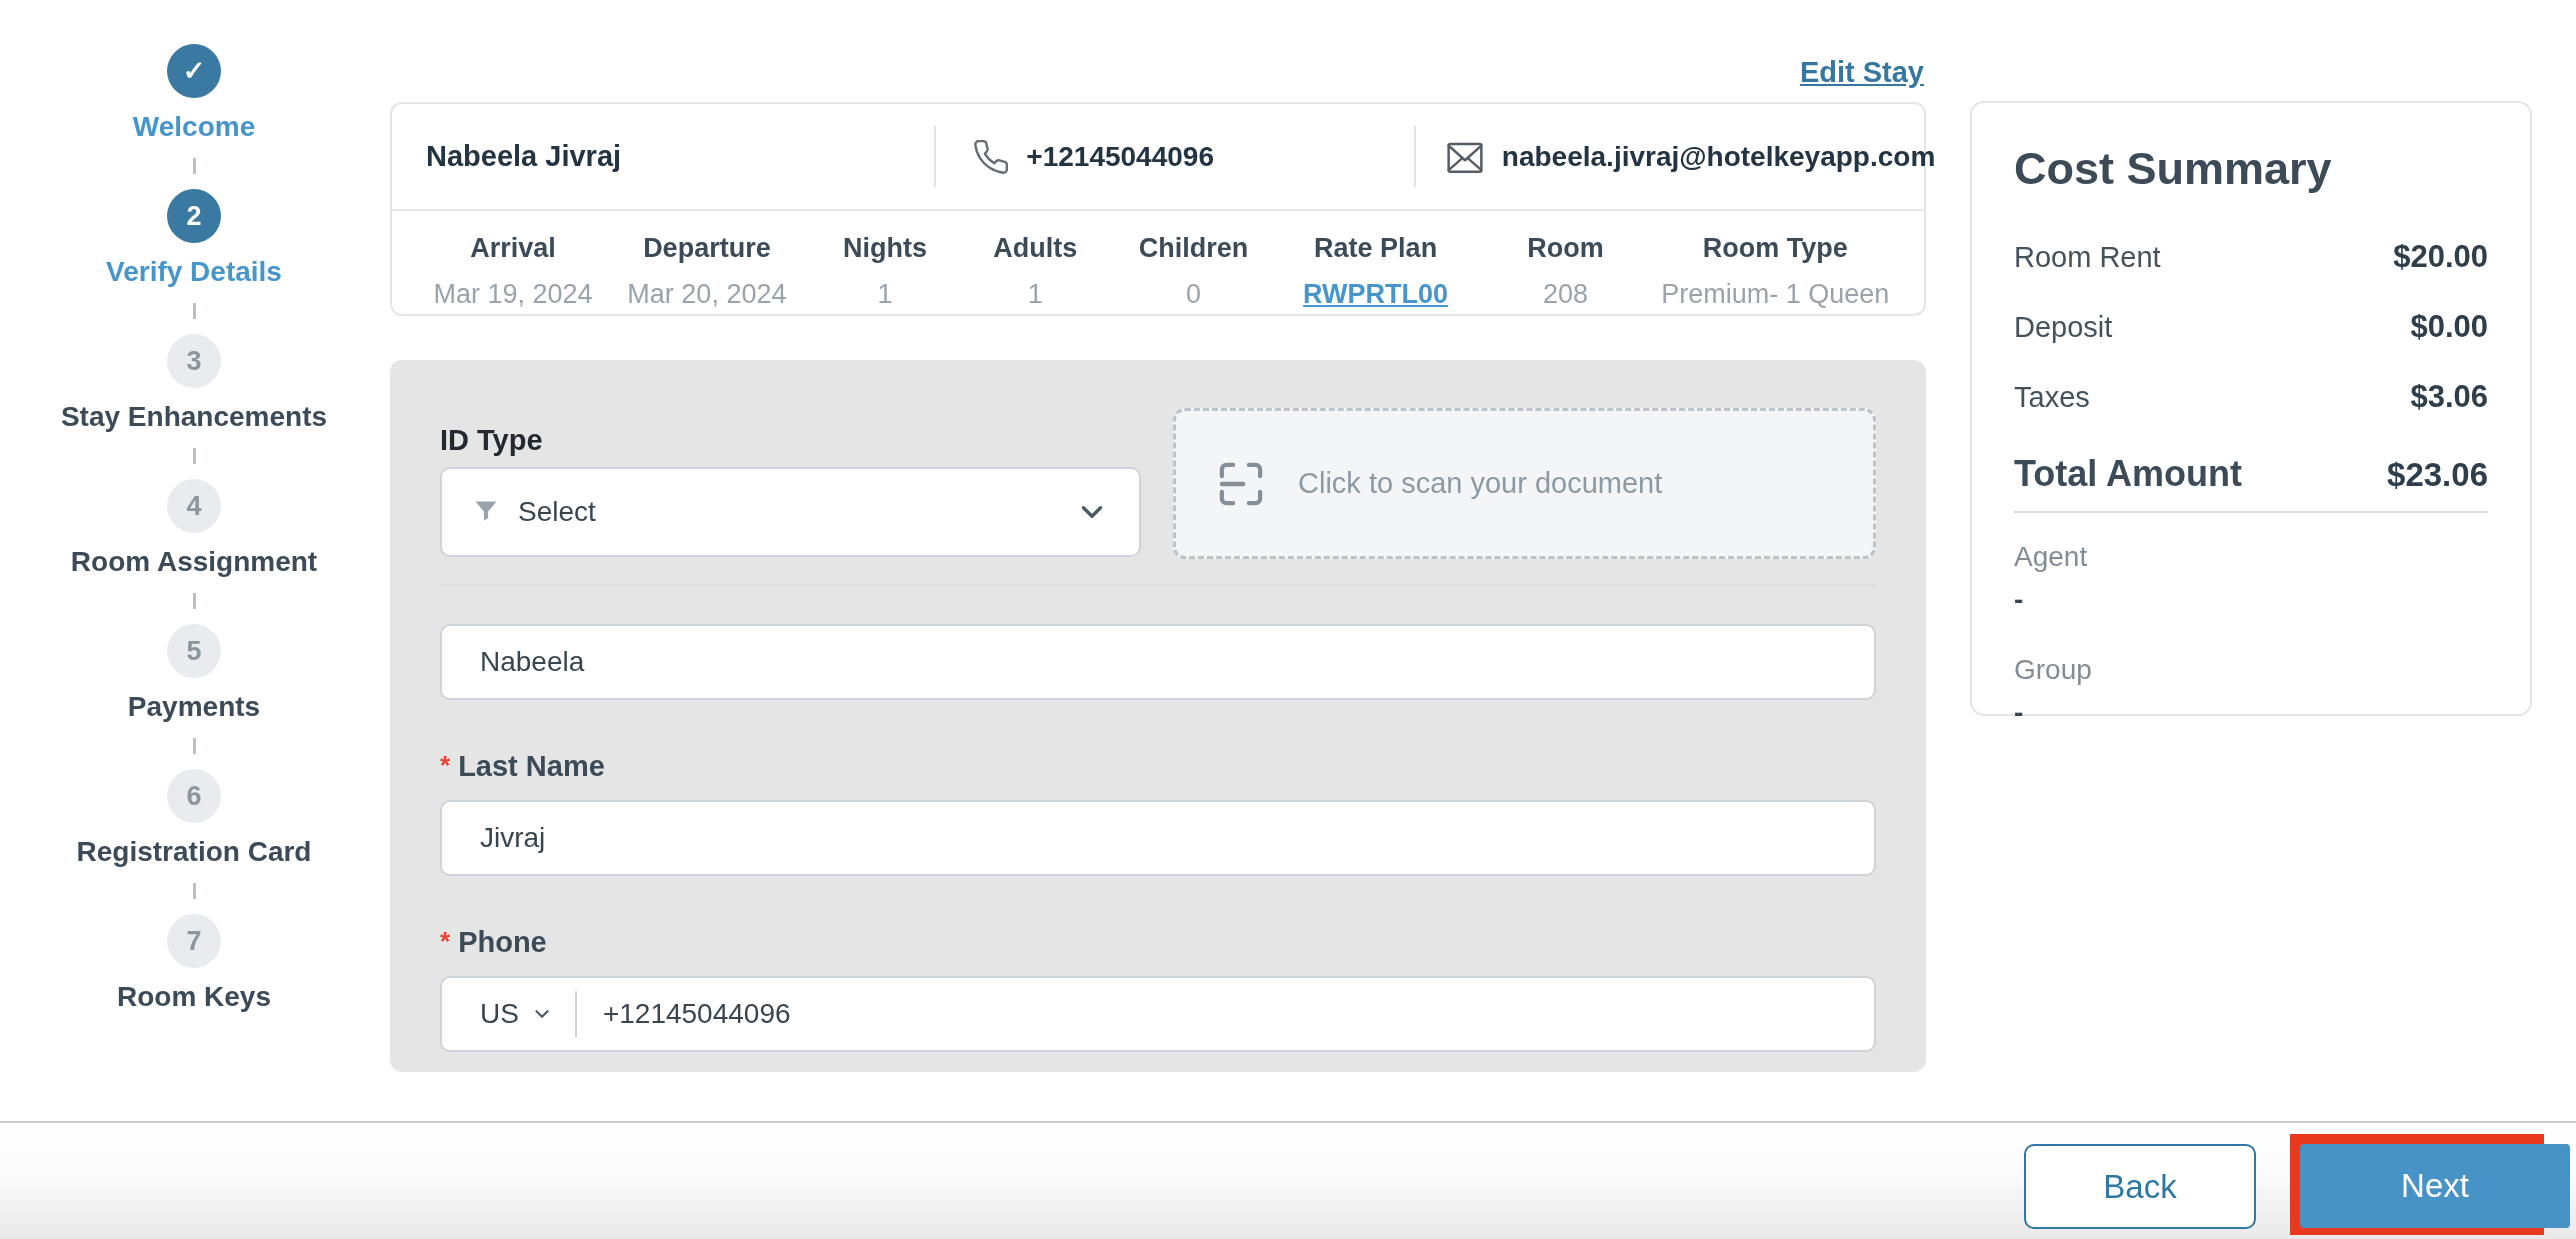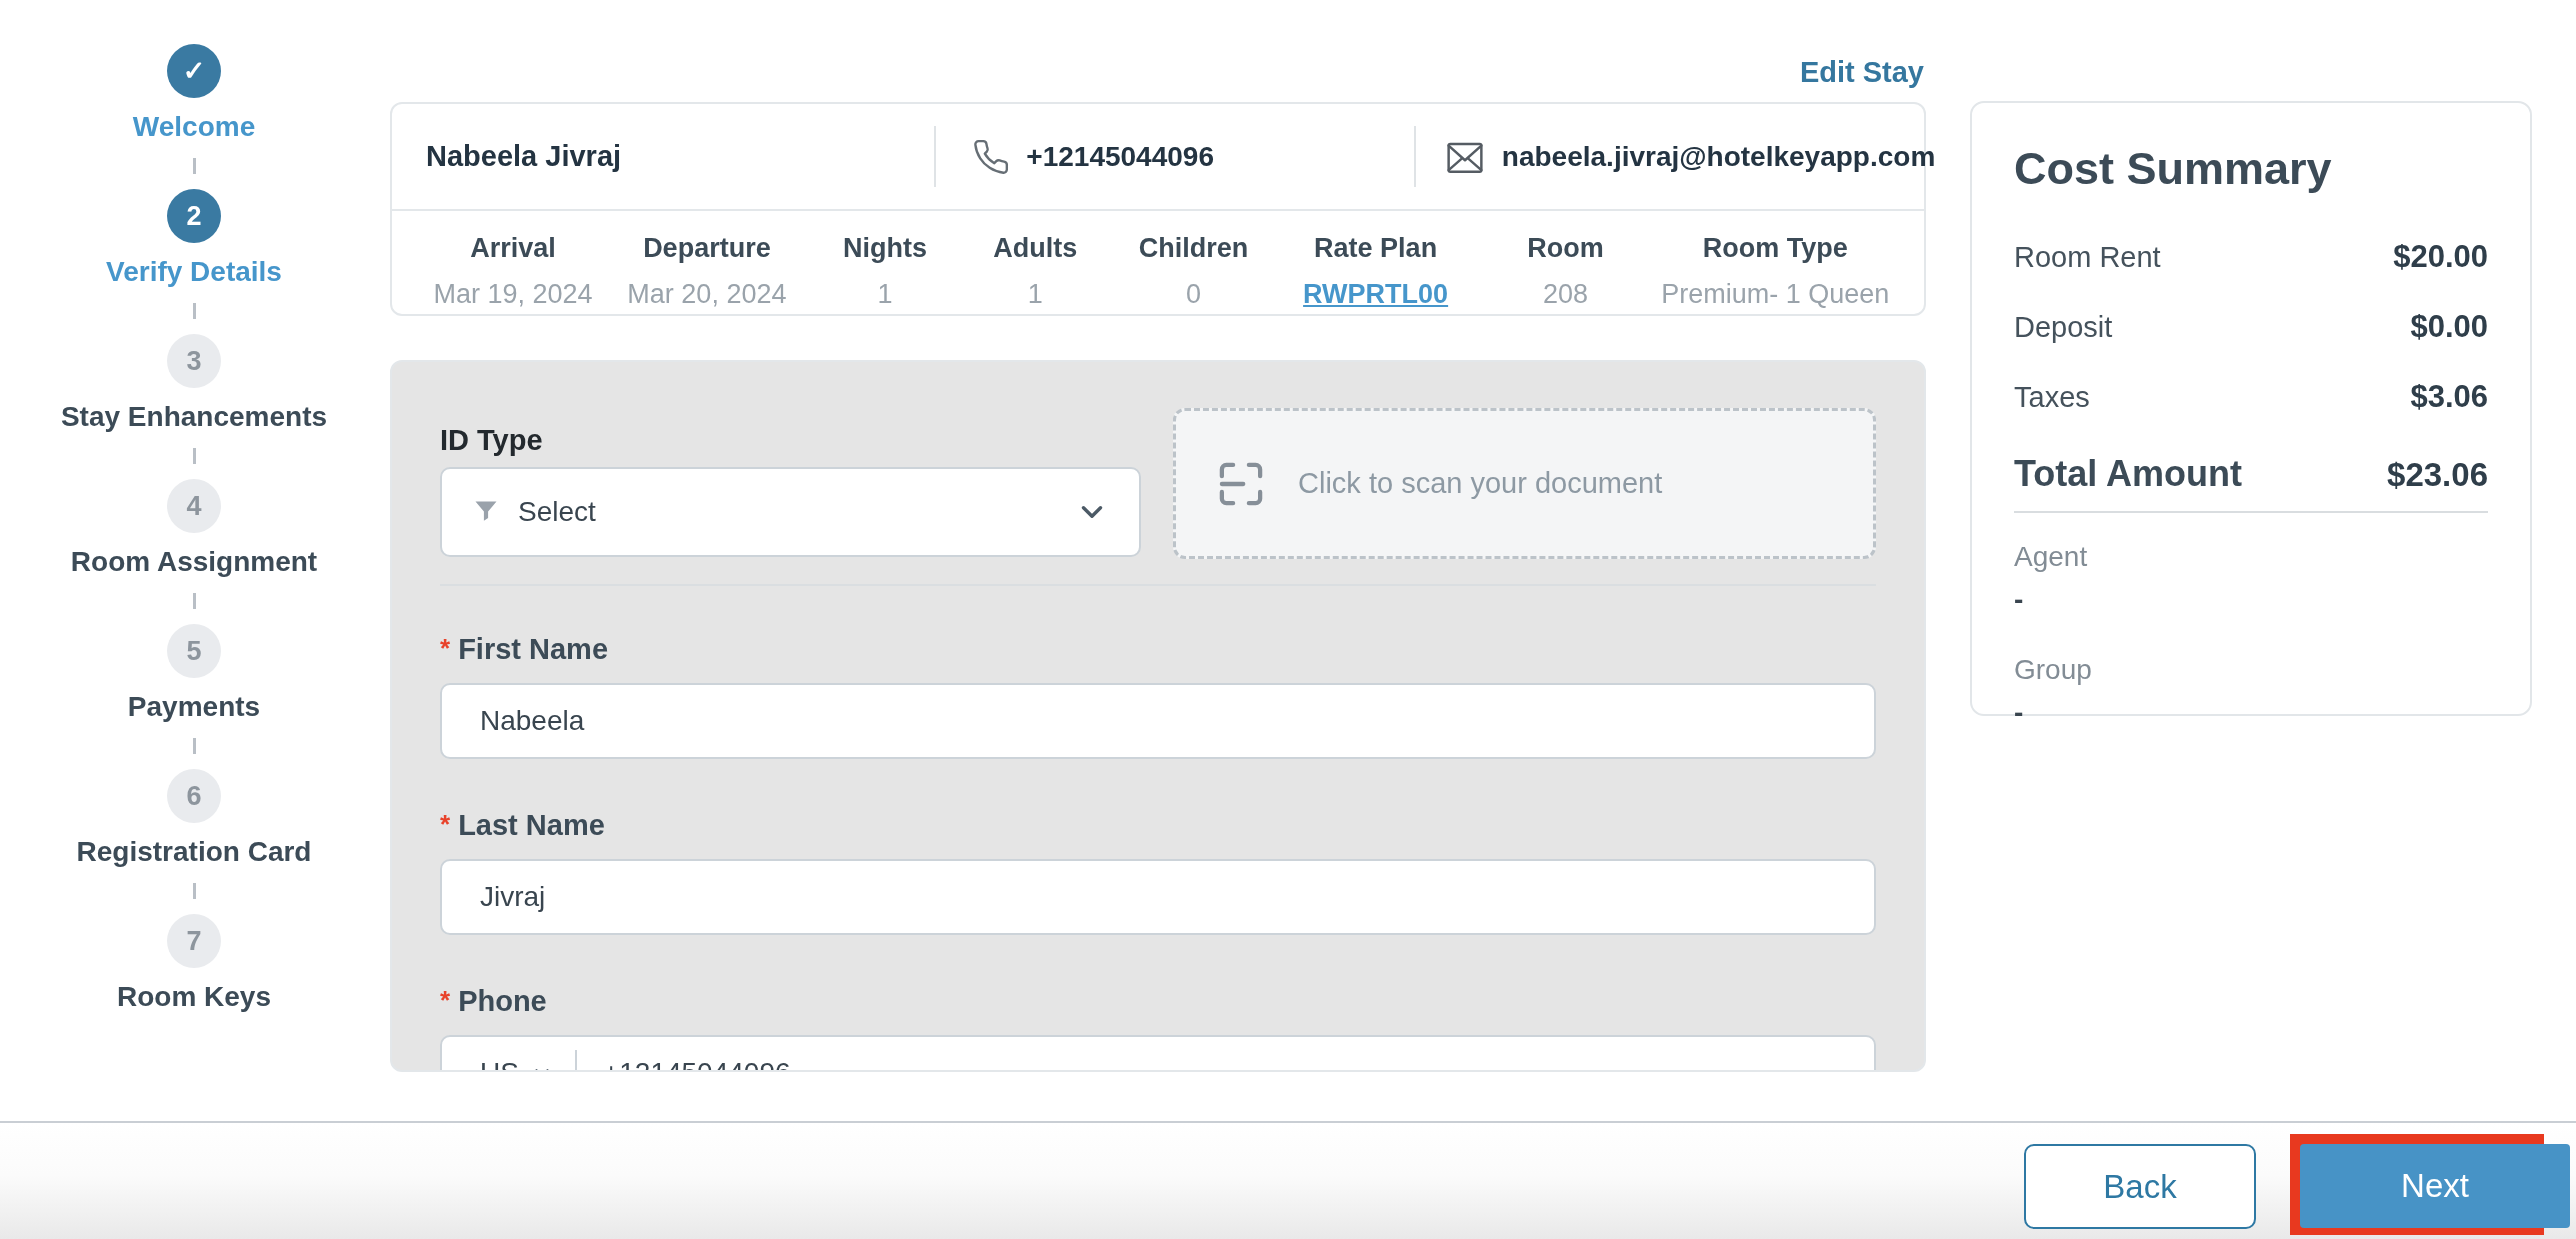--- a/index.html
+++ b/index.html
@@ -19,21 +19,21 @@
   .step.done .step-circle, .step.active .step-circle { background:#3a7aa2; color:#fff; }
   .step.todo .step-circle { background:#e9ebee; color:#8d959d; }
   .step-label { margin-top:13px; font-size:28px; font-weight:bold; white-space:nowrap; }
   .step.done .step-label, .step.active .step-label { color:#4696cb; }
   .step.todo .step-label { color:#3c4b57; }
   .connector { width:3px; height:16px; background:#b9bfc6; margin:15px 0; }
 
   
   .main { position:absolute; left:390px; top:0; width:1536px; height:1114px; }
   .edit-stay { position:absolute; top:56px; right:2px; color:#35779f;
-    font-size:29px; font-weight:bold; cursor:pointer; }
+    font-size:29px; font-weight:bold; cursor:pointer;text-decoration:underline; }
 
   .guest-card { position:absolute; top:102px; left:0; width:100%; height:214px;
     border:2px solid #e3e7ea; border-radius:12px; background:#fff; }
   .guest-row1 { height:105px; display:flex; align-items:stretch; }
   .guest-section { display:flex; align-items:center; padding-left:34px; }
   .gsec-divider { border-left:2px solid #dfe3e6; margin:22px 0 22px 0; padding-left:36px; }
   .gs-name { flex:0 0 35.4%; }
   .gs-phone { flex:0 0 31.3%; }
   .gs-email { flex:1 1 auto;padding-left:28px; }
   .guest-name { font-size:29px; font-weight:bold; color:#243442; }
@@ -237,21 +237,20 @@
             <path d="M8.5 20.5H5.5a2 2 0 0 1-2-2v-3"></path>
             <path d="M15.5 20.5h3a2 2 0 0 0 2-2v-3"></path>
             <path d="M3.5 12h9.5"></path>
           </svg>
         </span>
         <span class="scan-text">Click to scan your document</span>
       </div>
       <div class="form-divider"></div>
     </div>
 
-    <div class="field-label fl-1"><span class="req">*</span><span>First Name</span></div>
     <div class="text-input">
       <span>Nabeela</span>
     </div>
 
     <div class="field-label fl-2"><span class="req">*</span><span>Last Name</span></div>
     <div class="text-input">
       <span>Jivraj</span>
     </div>
 
     <div class="field-label fl-3"><span class="req">*</span><span>Phone</span></div>

